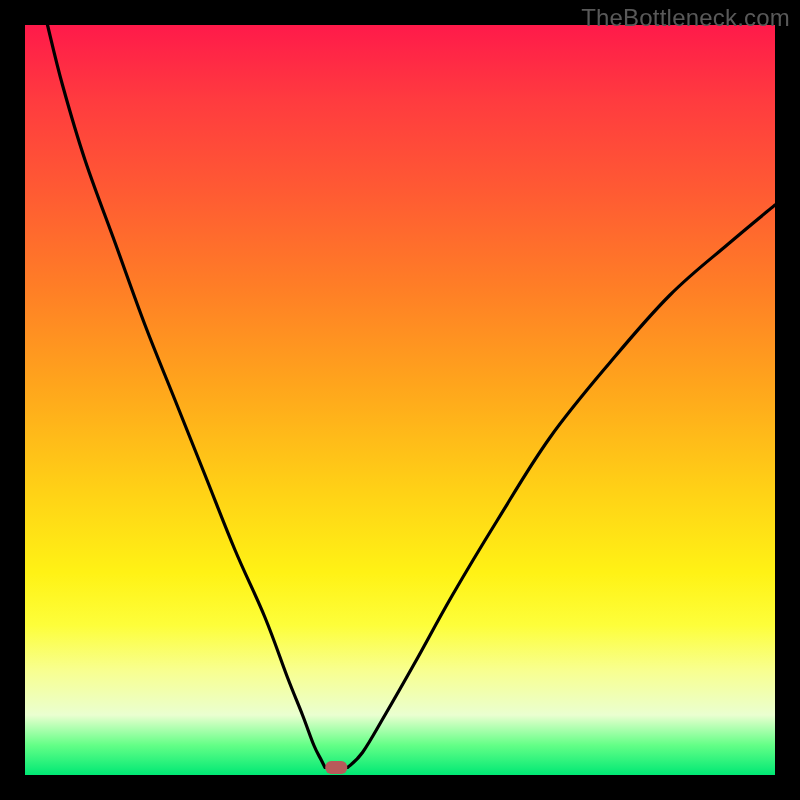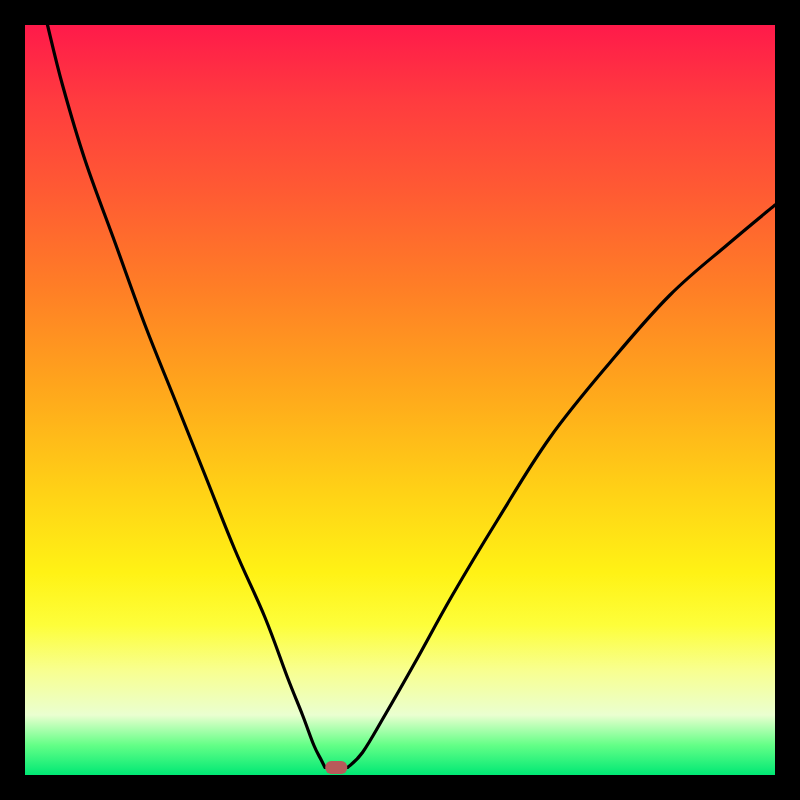--- a/index.html
+++ b/index.html
@@ -66,20 +66,21 @@
   }
   .marker {
     fill: #b85a5a;
     stroke: none;
   }
 </style>
 </head>
 <body>
 
 <div class="frame">
+  <div class="watermark">TheBottleneck.com</div>
 
   <div class="plot-area">
     <div class="gradient-bg"></div>
 
     <svg class="curve" viewBox="0 0 750 750" preserveAspectRatio="none">
       <path d="M 22.50 0.00 C 25.20 10.80, 30.75 35.70, 37.50 60.00 C 44.25 84.30, 50.55 106.65, 60.00 135.00 C 69.45 163.35, 79.20 187.80, 90.00 217.50 C 100.80 247.20, 109.20 271.65, 120.00 300.00 C 130.80 328.35, 139.20 348.00, 150.00 375.00 C 160.80 402.00, 169.20 423.00, 180.00 450.00 C 190.80 477.00, 199.20 499.35, 210.00 525.00 C 220.80 550.65, 230.55 569.55, 240.00 592.50 C 249.45 615.45, 255.75 634.95, 262.50 652.50 C 269.25 670.05, 272.77 677.85, 277.50 690.00 C 282.23 702.15, 285.38 711.90, 288.75 720.00 C 292.13 728.10, 294.23 730.95, 296.25 735.00 C 298.27 739.05, 299.32 741.15, 300.00 742.50 L 300.00 742.50 L 322.50 742.50 L 322.50 742.50 C 325.20 739.80, 330.75 736.95, 337.50 727.50 C 344.25 718.05, 350.55 706.20, 360.00 690.00 C 369.45 673.80, 377.85 659.10, 390.00 637.50 C 402.15 615.90, 412.65 595.65, 427.50 570.00 C 442.35 544.35, 454.95 523.35, 472.50 495.00 C 490.05 466.65, 504.75 440.85, 525.00 412.50 C 545.25 384.15, 563.40 363.15, 585.00 337.50 C 606.60 311.85, 623.40 291.60, 645.00 270.00 C 666.60 248.40, 686.10 233.70, 705.00 217.50 C 723.90 201.30, 741.90 186.75, 750.00 180.00"></path>
       <rect class="marker" x="300.25" y="736.00" width="22" height="13" rx="6" ry="6" fill="#b85a5a"></rect>
     </svg>
   </div>
 </div>

